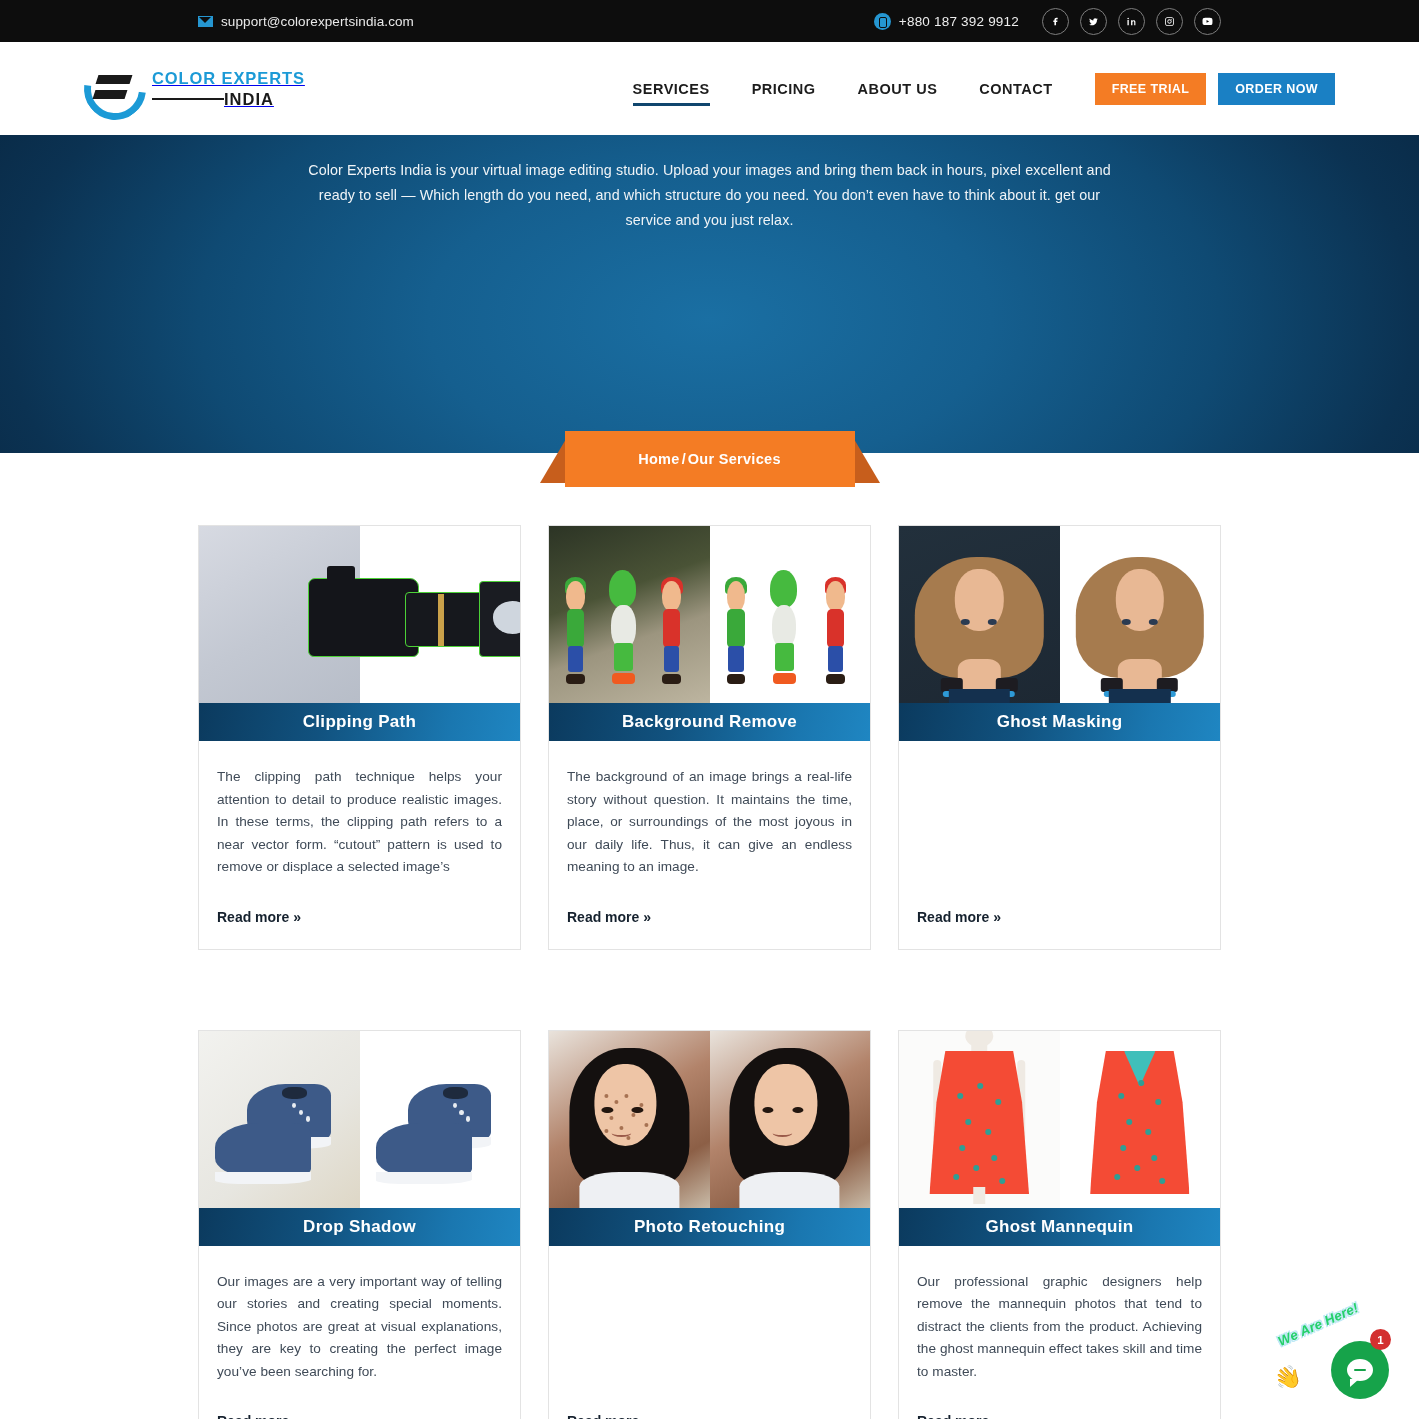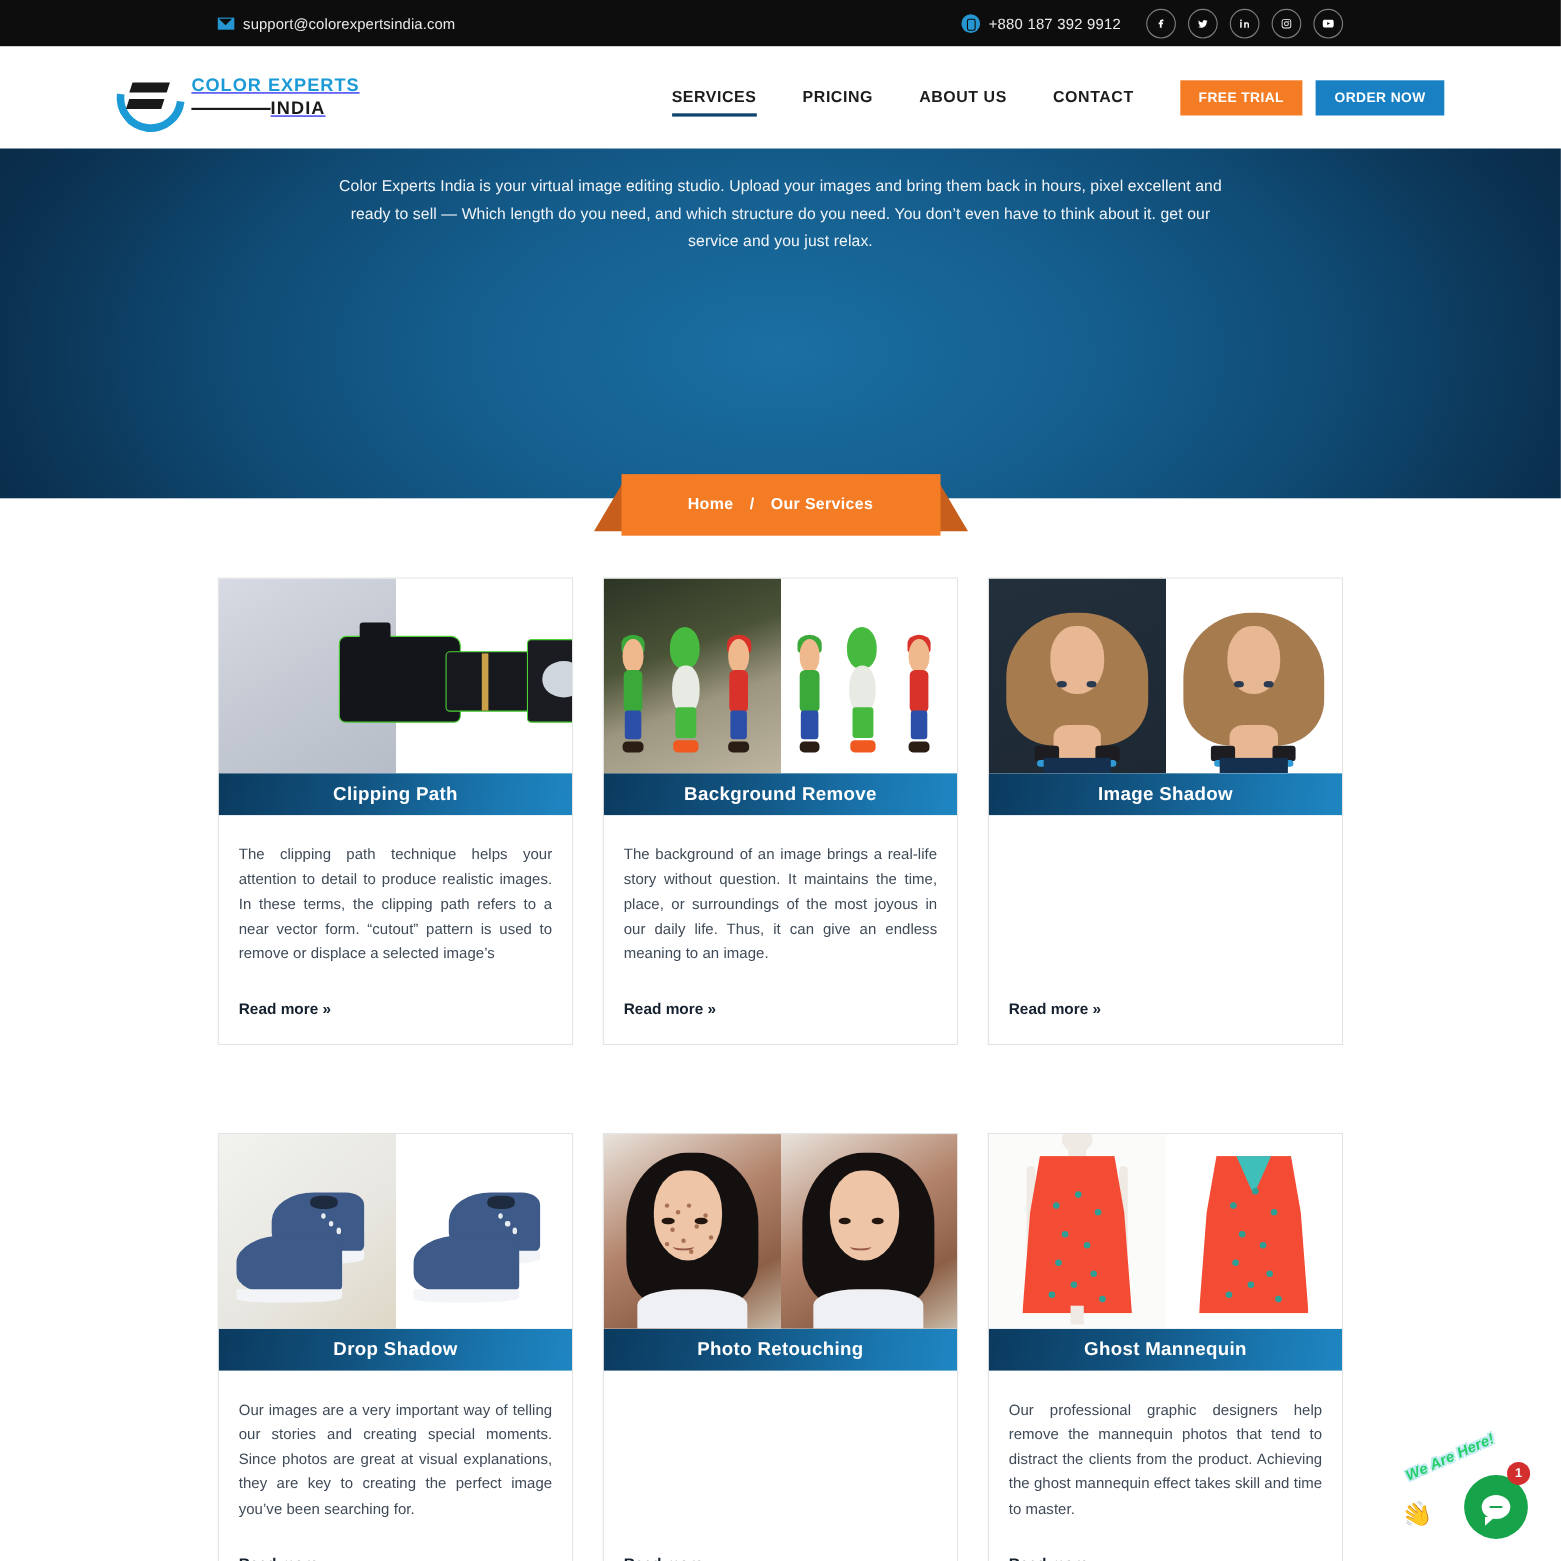--- a/index.html
+++ b/index.html
@@ -72,21 +72,21 @@
     color: #fff;
   }
   .social svg { width: 13px; height: 13px; fill: #fff; }
 
   
   .header {
     background: #fff;
     height: 93px;
     display: flex;
     align-items: center;
-    padding: 0 106px;
+    padding: 0 84px;
   }
   .logo { display: flex; align-items: center; gap: 0px; }
   .logo-mark {
     width: 62px; height: 62px;
     position: relative;
     flex: 0 0 auto;
   }
   .logo-mark .ring {
     position: absolute; inset: 0;
     border-radius: 50%;
@@ -212,21 +212,21 @@
     border-color: transparent transparent #c75e1c transparent;
   }
   .ribbon {
     position: absolute;
     left: 0; top: 0;
     width: 290px; height: 56px;
     background: #f47c24;
     display: flex;
     align-items: center;
     justify-content: center;
-    gap: 15px;
+    gap: 2px;
     z-index: 2;
   }
   .crumb {
     color: #ffffff;
     font-size: 14.5px;
     font-weight: bold;
     letter-spacing: .3px;
     text-decoration: none;
     cursor: pointer;
   }
@@ -640,21 +640,21 @@
             <span class="p-hands"></span>
             <span class="p-band l"></span>
               <span class="p-band r"></span>
             <span class="p-band2 l"></span>
               <span class="p-band2 r"></span>
             <span class="p-top"></span>
           </span>
         </div>
       </div>
       <div class="card-title">
-        <span>Image Shadow</span>
+        <span>Ghost Masking</span>
       </div>
       <div class="card-body">
         <a class="read-more" href="#">Read more »</a>
       </div>
     </div>
   </div>
 
   <div class="card-row">
 
     <div class="card">

